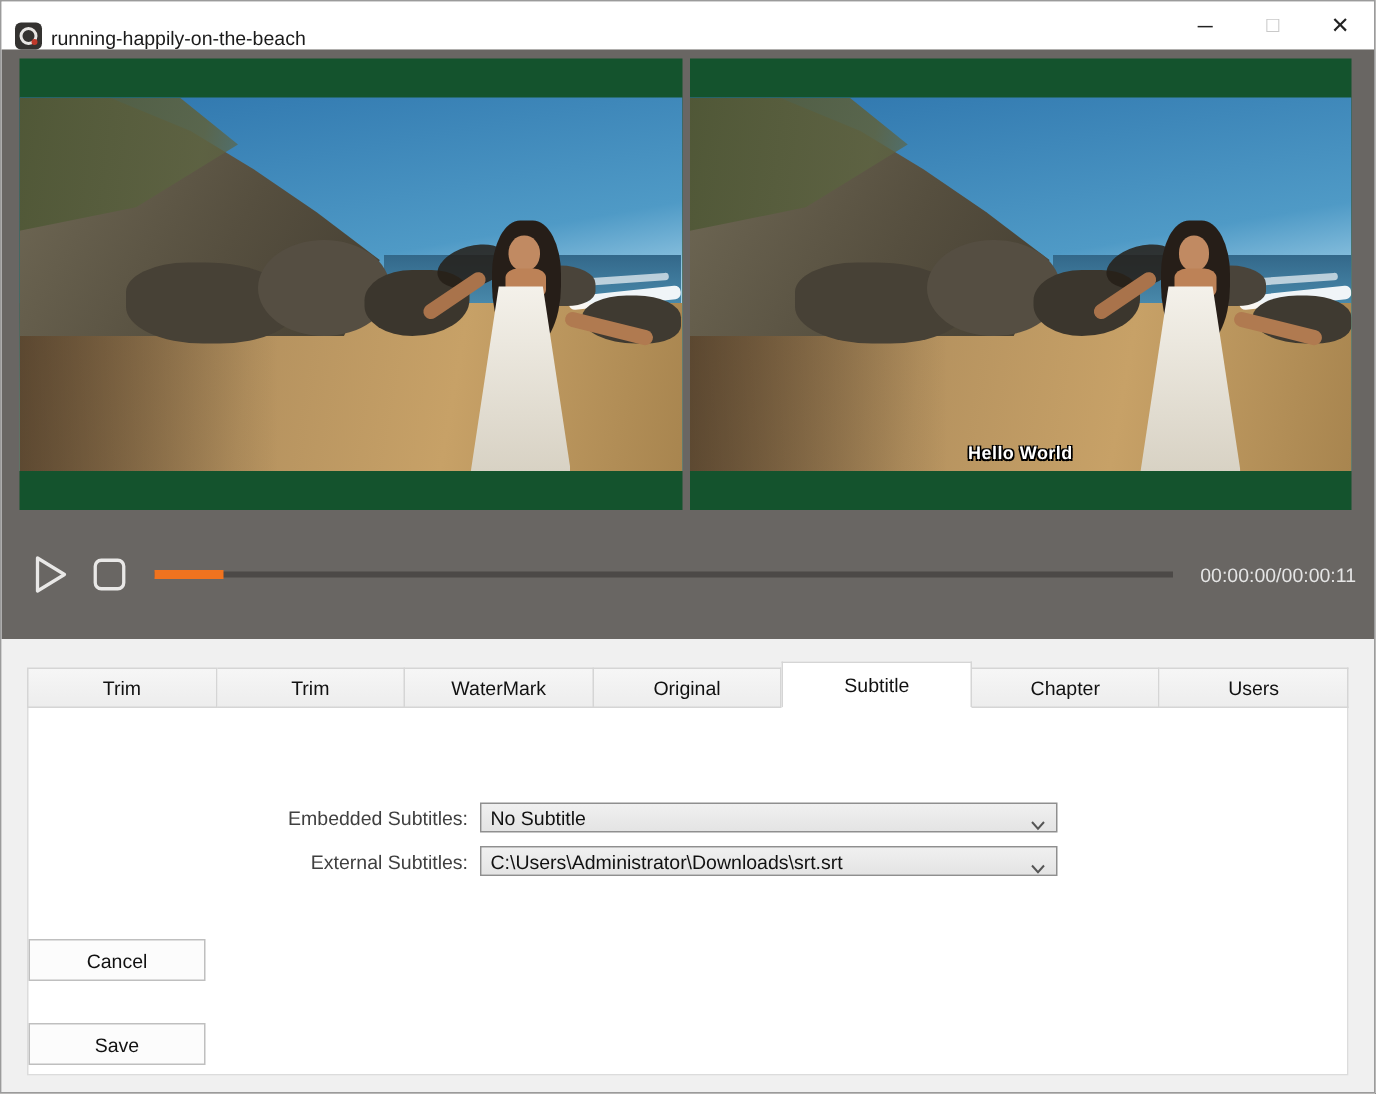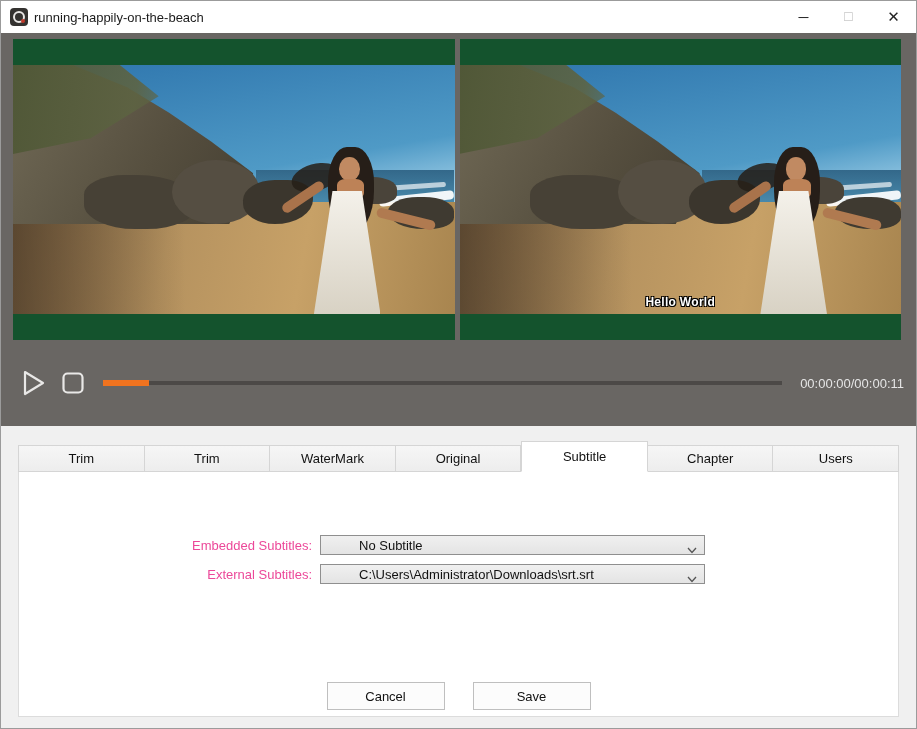--- a/index.html
+++ b/index.html
@@ -1,20 +1,20 @@
 <!DOCTYPE html>
 <html><head>
 <meta charset="utf-8">
 <style>
   * { margin:0; padding:0; box-sizing:border-box; }
   html,body { width:917px; height:729px; font-family:"Liberation Sans", sans-serif; }
   .window { width:917px; height:729px; background:#f0f0f0; border:1px solid #9b9b9b; display:flex; flex-direction:column; overflow:hidden; }
 
   
-  .titlebar { height:32px; background:#ffffff; display:flex; align-items:center; flex:0 0 32px; }
+  .titlebar { height:32px; background:#ffffff; display:flex; align-items:flex-end; flex:0 0 32px; }
   .app-icon { width:18px; height:18px; margin:0 6px 0 9px; background:#343230; border-radius:4px; position:relative; }
   .app-icon::before { content:""; position:absolute; left:3px; top:3px; width:8px; height:8px; border:2px solid #e8e6e4; border-radius:50%; }
   .app-icon::after { content:""; position:absolute; right:3px; bottom:3px; width:4px; height:4px; background:#c0392b; border-radius:50%; }
   .title-text { font-size:13px; color:#1b1b1b; }
   .win-controls { margin-left:auto; display:flex; height:32px; }
   .win-btn { width:45px; height:32px; display:flex; align-items:center; justify-content:center; font-size:14px; color:#222; cursor:default; }
   .win-btn.max { color:#c9c9c9; font-size:12px; }
   .win-btn.close { font-size:15px; }
 
   
@@ -64,26 +64,26 @@
   
   .bottom { flex:1; background:#f0f0f0; display:flex; flex-direction:column; }
   .tabbar { display:flex; margin:14px 17px 0; align-items:flex-end; height:31px; position:relative; z-index:2; }
   .tab { flex:1; height:27px; background:linear-gradient(#f6f6f6,#ededed); border:1px solid #d5d5d5; border-left:none;
          display:flex; align-items:center; justify-content:center; font-size:13px; color:#111; margin-bottom:-1px; cursor:default; }
   .tab:first-child { border-left:1px solid #d5d5d5; }
   .tab.active { height:31px; background:#fff; border-bottom:1px solid #fff; border-left:1px solid #d5d5d5; }
   .panel { margin:0 17px; background:#fff; border:1px solid #dcdcdc; height:246px; position:relative; z-index:1; }
   .form { padding-top:63px; }
   .form-row { display:flex; align-items:center; height:20px; margin-bottom:9px; }
-  .form-label { width:301px; text-align:right; padding-right:8px; font-size:13px; color:#ec4899; }
+  .form-label { width:301px; text-align:right; padding-right:8px; font-size:13px; color:#404040; }
   .combo { width:385px; height:20px; background:linear-gradient(#f0f0f0,#e4e4e4); border:1px solid #8f8f8f;
            display:flex; align-items:center; padding:0 22px 0 6px; font-size:13px; color:#111; position:relative; cursor:default; }
-  .combo-value { overflow:hidden; white-space:nowrap;margin-left:32px; }
+  .combo-value { overflow:hidden; white-space:nowrap; }
   .combo-chevron { position:absolute; right:7px; top:6px; }
-  .buttons { position:absolute; left:0; right:0; bottom:6px; display:flex; justify-content:center; gap:28px; }
+  .buttons { position:absolute; left:0; right:0; bottom:6px; display:flex; justify-content:center; gap:28px;flex-direction:column; }
   .btn { width:118px; height:28px; background:#fcfcfc; border:1px solid #bfbfbf; font-size:13px; color:#111;
          display:flex; align-items:center; justify-content:center; font-family:"Liberation Sans", sans-serif; cursor:default; }
 </style>
 </head>
 <body>
 
 <div class="window">
 
   <div class="titlebar">
     <div class="app-icon"></div>

